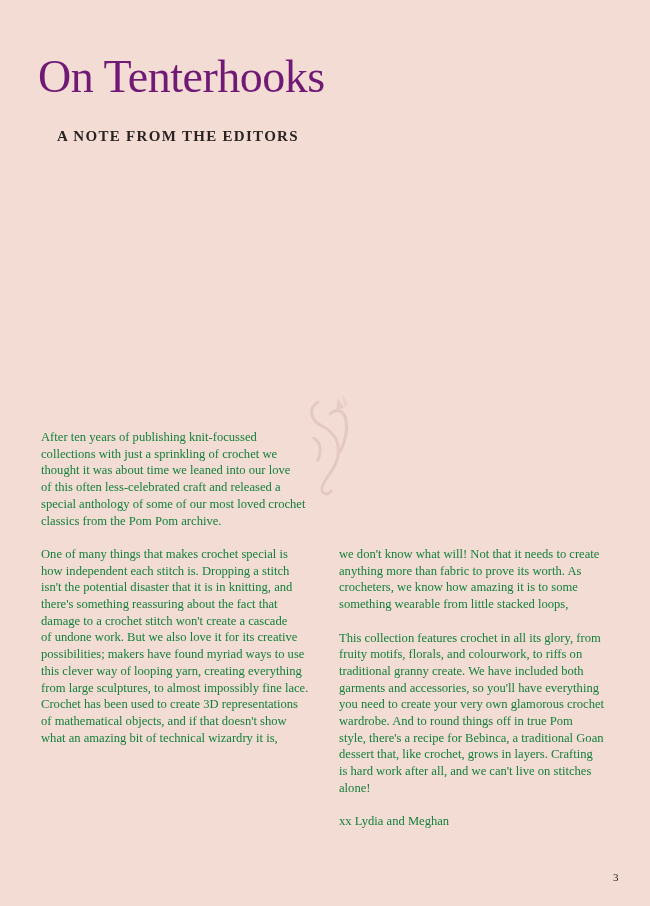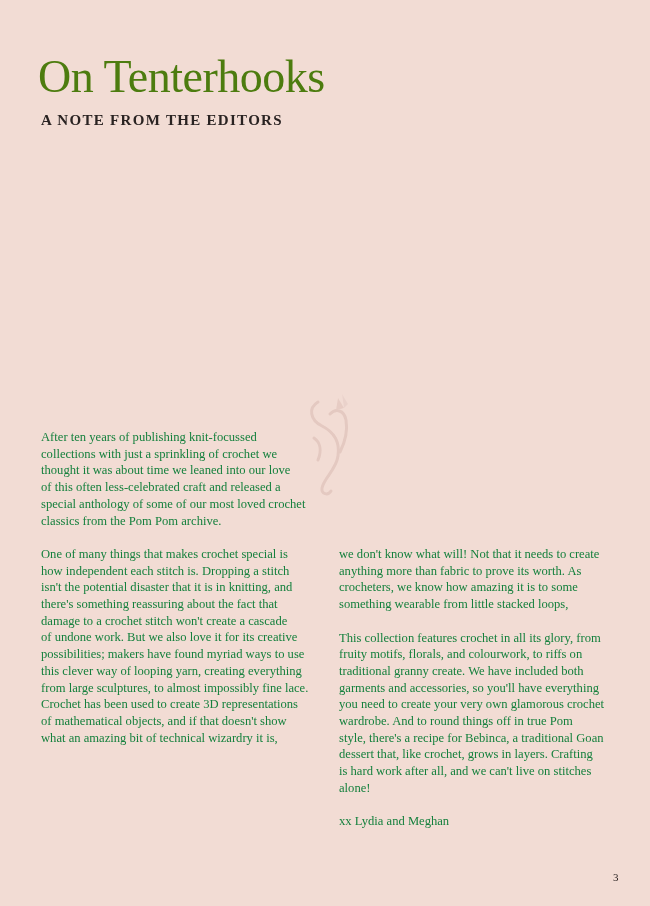--- a/index.html
+++ b/index.html
@@ -23,34 +23,34 @@
       background: #f2dcd4;
     }
     .title {
       position: absolute;
       left: 38px;
       top: 52px;
       font-size: 46px;
       line-height: 50px;
       font-weight: normal;
       letter-spacing: -0.5px;
-      color: #4d7c0f;
+      color: #701a75;
       margin: 0;
       white-space: nowrap;
       font-family: Liberation Serif, serif;
     }
     .subtitle {
       position: absolute;
       left: 41px;
       top: 111px;
       font-size: 15px;
       line-height: 18px;
       letter-spacing: 1.3px;
       color: #2a2322;
-      margin: 0;
+      margin: 16px;
       white-space: nowrap;
     }
     .column {
       position: absolute;
       font-size: 12.6px;
       line-height: 16.7px;
       color: #15803d;
     }
     .col-left {
       left: 41px;

